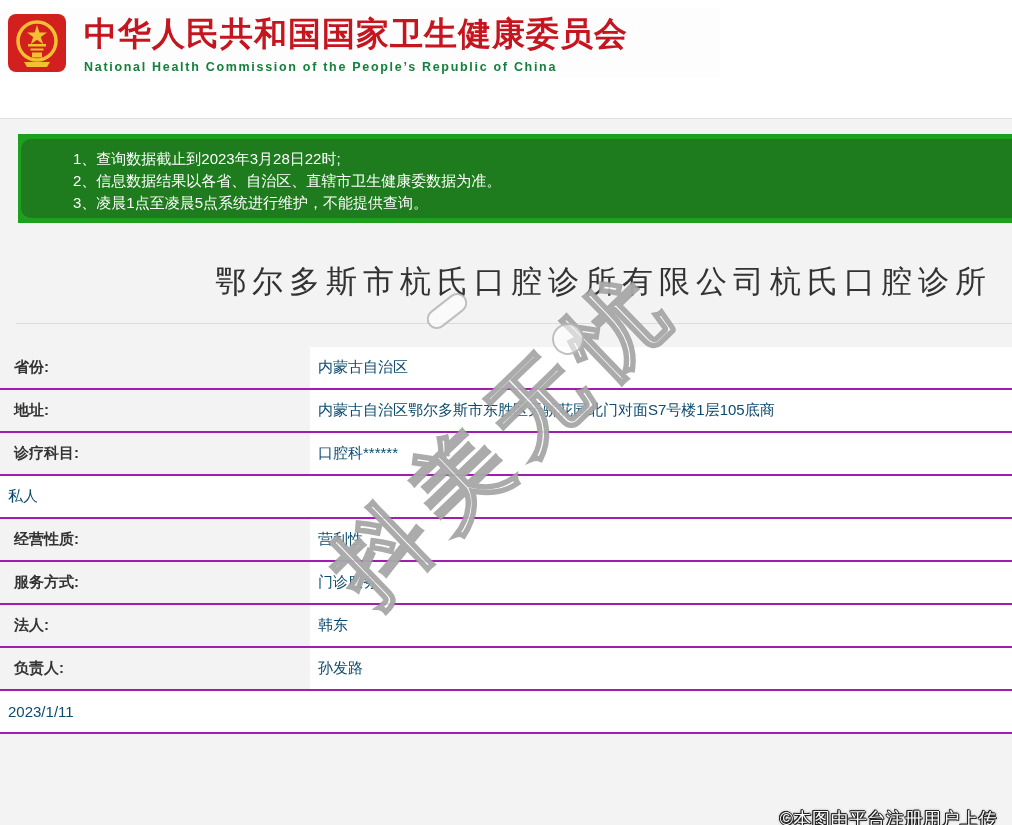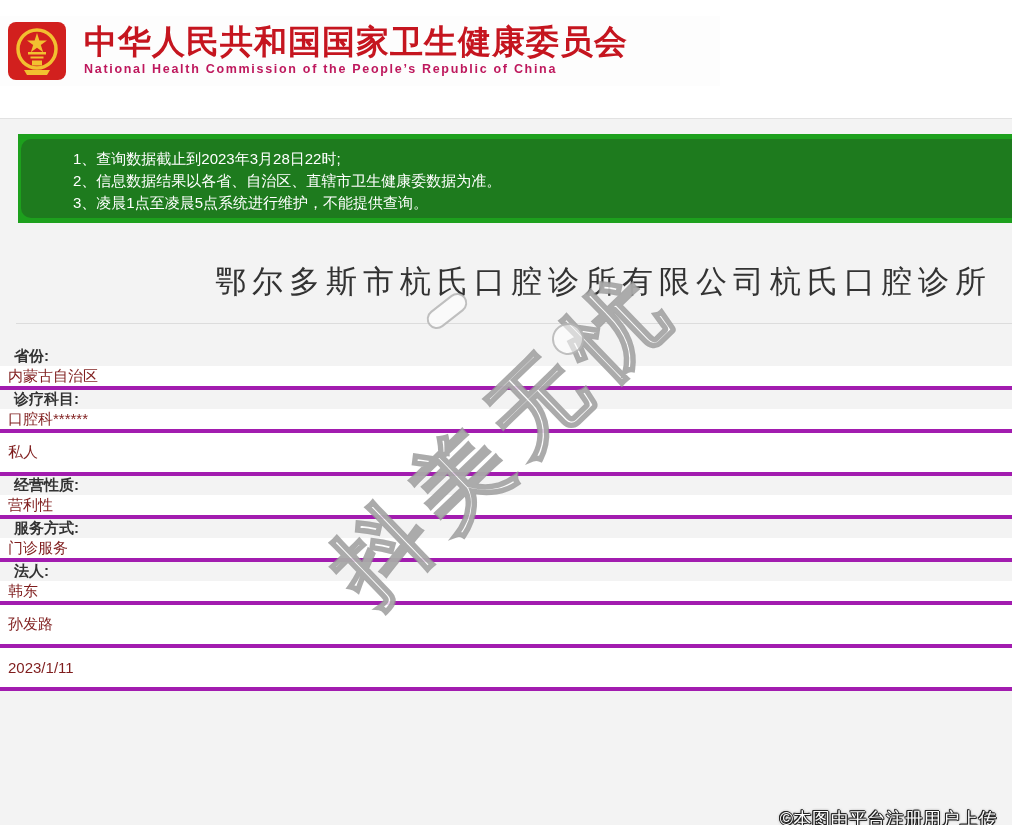--- a/index.html
+++ b/index.html
@@ -6,33 +6,33 @@
   html,body { background:#ffffff; }
   .page {
     position:relative; width:1012px; height:825px;
     background:#ffffff; overflow:hidden;
     font-family:"Liberation Sans","DejaVu Sans",sans-serif;
     color:#333;
   }
 
   
   .site-header {
-    position:absolute; top:16px; left:0; width:720px; height:70px;
+    position:absolute; top:8px; left:0; width:720px; height:70px;
     background:#fdfdfd;
   }
   .logo { display:flex; align-items:flex-start; padding:6px 0 0 8px; cursor:pointer; }
   .emblem { width:58px; height:58px; flex:0 0 auto; }
   .logo-text { margin-left:18px; }
   .logo-text .cn {
     color:#c5151f; font-size:33px; font-weight:bold;
     letter-spacing:1px; line-height:40px; white-space:nowrap;
   }
   .logo-text .en {
-    color:#be185d; font-size:12.5px; font-weight:bold;
-    letter-spacing:1.7px; margin-top:0; white-space:nowrap;
+    color:#15803d; font-size:12.5px; font-weight:bold;
+    letter-spacing:1.7px; margin-top:6px; white-space:nowrap;
   }
 
   
   .content-bg {
     position:absolute; top:118px; left:0; right:0; bottom:0;
     background:#f3f3f3; border-top:1px solid #e2e2e2;
     overflow:hidden;
     padding-left:16px;
   }
 
@@ -57,32 +57,31 @@
   }
   .title-divider {
     position:absolute; top:204px; left:16px; right:0; height:1px;
     background:#dcdcdc;
   }
 
   
   .record-table { position:absolute; top:228px; left:0; right:0; }
   .record-row {
     display:flex; height:43px;
-    border-bottom:4px solid #a21caf;
-    flex-direction:column;
+    border-bottom:2px solid #a21caf;
   }
   .cell-label {
     width:310px; flex:0 0 auto; background:#f3f3f3;
     display:flex; align-items:center; padding-left:14px;
     font-size:15px; font-weight:bold; color:#333;
   }
   .cell-value {
     flex:1; background:#ffffff;
     display:flex; align-items:center; padding-left:8px;
-    font-size:15px; color:#7f1d1d; white-space:nowrap;
+    font-size:15px; color:#0c4a6e; white-space:nowrap;
   }
 
   
   .watermark-diagonal {
     position:absolute; left:505px; top:317px;
     transform:translate(-50%,-50%) rotate(-44deg);
     font-size:92px; font-weight:bold; letter-spacing:16px;
     color:rgba(255,255,255,0.82);
     -webkit-text-stroke:2.5px rgba(150,150,150,0.8);
     white-space:nowrap; z-index:5; pointer-events:none;
@@ -146,20 +145,24 @@
     <div class="title-divider"></div>
 
     <div class="record-table">
   <div class="record-row">
     <div class="cell-label">省份:</div>
     <div class="cell-value">内蒙古自治区</div>
   </div>
 
 
 
+  <div class="record-row">
+    <div class="cell-label">地址:</div>
+    <div class="cell-value">内蒙古自治区鄂尔多斯市东胜区天骄花园北门对面S7号楼1层105底商</div>
+  </div>
 
   <div class="record-row">
     <div class="cell-label">诊疗科目:</div>
     <div class="cell-value">口腔科******</div>
   </div>
 
   <div class="record-row">
     <div class="cell-value">私人</div>
   </div>
 
@@ -172,20 +175,21 @@
     <div class="cell-label">服务方式:</div>
     <div class="cell-value">门诊服务</div>
   </div>
 
   <div class="record-row">
     <div class="cell-label">法人:</div>
     <div class="cell-value">韩东</div>
   </div>
 
   <div class="record-row">
+    <div class="cell-label">负责人:</div>
     <div class="cell-value">孙发路</div>
   </div>
 
   <div class="record-row">
     <div class="cell-value">2023/1/11</div>
   </div>
 </div>
 
     <div class="watermark-diagonal">抖美无忧</div>
     <div class="watermark-mark m1"></div>

